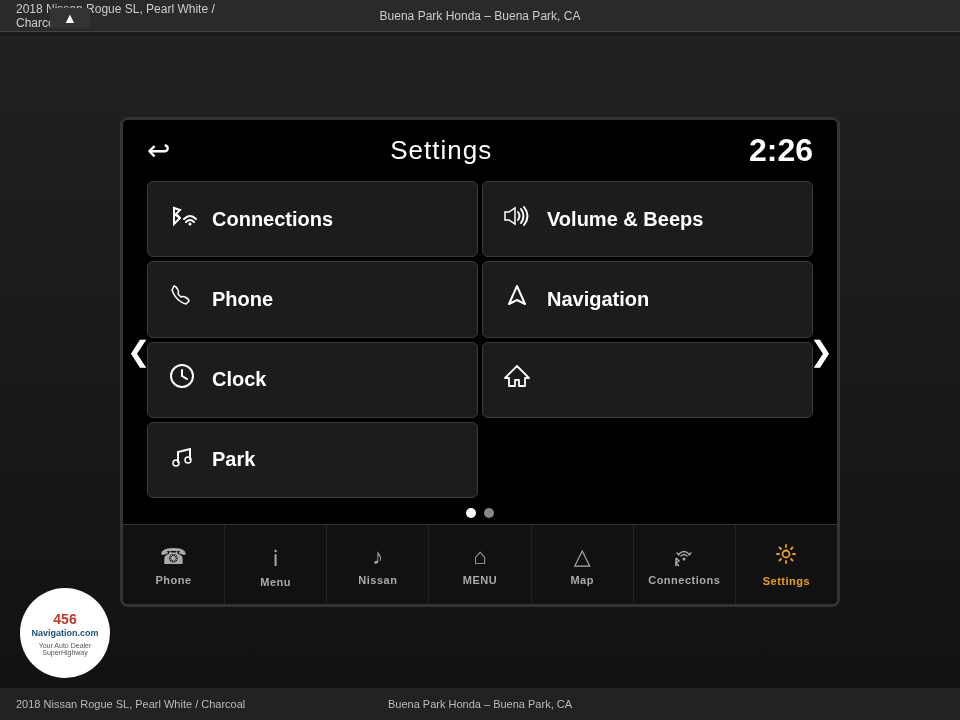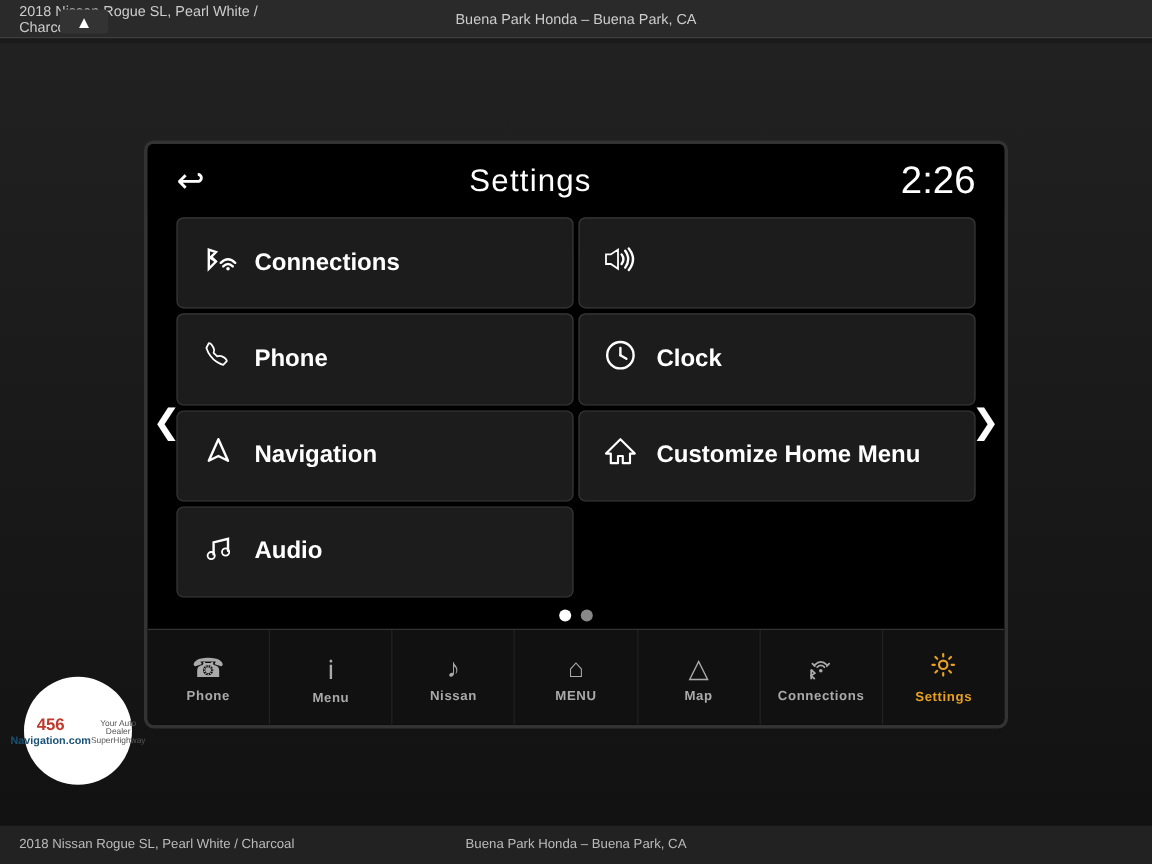--- a/index.html
+++ b/index.html
@@ -70,21 +70,21 @@
     }
     .screen-title {
       color: #fff;
       font-size: 26px;
       font-weight: normal;
       letter-spacing: 1px;
     }
     .screen-time {
       color: #fff;
       font-size: 32px;
-      font-weight: normal;
+      font-weight: bold;
       margin-left: 37px;
     }
 
     
     .menu-grid {
       display: grid;
       grid-template-columns: 1fr 1fr;
       gap: 4px;
       padding: 4px 24px;
       flex: 1;
@@ -280,69 +280,69 @@
 
             <div class="menu-item">
               <div class="menu-item-icon">
                 <svg width="32" height="28" viewBox="0 0 32 28" fill="none">
                   <polygon points="4,10 4,18 8,18 14,22 14,6 8,10" stroke="white" stroke-width="1.5" fill="none"></polygon>
                   <path d="M17 10 Q20 14 17 18" stroke="white" stroke-width="2" fill="none" stroke-linecap="round"></path>
                   <path d="M20 7 Q25 14 20 21" stroke="white" stroke-width="2" fill="none" stroke-linecap="round"></path>
                   <path d="M23 5 Q30 14 23 23" stroke="white" stroke-width="2" fill="none" stroke-linecap="round"></path>
                 </svg>
               </div>
+              <span class="menu-item-label">Volume &amp; Beeps</span>
             </div>
 
             <div class="menu-item">
               <div class="menu-item-icon">
                 <svg width="28" height="28" viewBox="0 0 28 28" fill="none">
                   <path d="M6 4 C6 4 8 4 10 8 C11 10 10 12 10 12 L13 15 C13 15 15 14 17 15 C21 17 21 19 21 19 L18 22 C18 22 8 20 4 8 Z" stroke="white" stroke-width="1.5" fill="none" stroke-linejoin="round"></path>
                 </svg>
               </div>
               <span class="menu-item-label">Phone</span>
+            </div>
+
+            <div class="menu-item">
+              <div class="menu-item-icon">
+                <svg width="28" height="28" viewBox="0 0 28 28" fill="none">
+                  <polygon points="14,4 22,22 14,18 6,22" stroke="white" stroke-width="2" fill="none" stroke-linejoin="round"></polygon>
+                </svg>
+              </div>
+              <span class="menu-item-label">Navigation</span>
             </div>
 
             <div class="menu-item">
               <div class="menu-item-icon">
                 <svg width="28" height="28" viewBox="0 0 28 28" fill="none">
                   <circle cx="14" cy="14" r="11" stroke="white" stroke-width="2"></circle>
                   <line x1="14" y1="8" x2="14" y2="14" stroke="white" stroke-width="2" stroke-linecap="round"></line>
                   <line x1="14" y1="14" x2="19" y2="17" stroke="white" stroke-width="2" stroke-linecap="round"></line>
                 </svg>
               </div>
               <span class="menu-item-label">Clock</span>
             </div>
 
             <div class="menu-item">
               <div class="menu-item-icon">
                 <svg width="28" height="28" viewBox="0 0 28 28" fill="none">
-                  <polygon points="14,4 22,22 14,18 6,22" stroke="white" stroke-width="2" fill="none" stroke-linejoin="round"></polygon>
-                </svg>
-              </div>
-              <span class="menu-item-label">Navigation</span>
-            </div>
-
-            <div class="menu-item">
-              <div class="menu-item-icon">
-                <svg width="28" height="28" viewBox="0 0 28 28" fill="none">
                   <polygon points="14,4 26,16 22,16 22,24 16,24 16,18 12,18 12,24 6,24 6,16 2,16" stroke="white" stroke-width="1.8" fill="none" stroke-linejoin="round"></polygon>
                 </svg>
               </div>
-              <span class="menu-item-label">Customize Home Menu</span>
             </div>
 
             <div class="menu-item">
               <div class="menu-item-icon">
                 <svg width="28" height="28" viewBox="0 0 28 28" fill="none">
                   <path d="M10 20 L10 10 L22 7 L22 17" stroke="white" stroke-width="2" fill="none" stroke-linecap="round"></path>
                   <circle cx="8" cy="21" r="3" stroke="white" stroke-width="1.5" fill="none"></circle>
                   <circle cx="20" cy="18" r="3" stroke="white" stroke-width="1.5" fill="none"></circle>
                 </svg>
               </div>
-              <span class="menu-item-label">Audio</span>
+              <span class="menu-item-label">Park</span>
             </div>
 
 
           </div>
 
           <div class="pagination">
             <div class="dot active"></div>
             <div class="dot"></div>
           </div>
         </div>
@@ -403,21 +403,21 @@
       </div>
     </div>
   </div>
 
   <div class="bottom-bar">
     <span class="bottom-bar-text">2018 Nissan Rogue SL,  Pearl White / Charcoal</span>
     <span class="bottom-bar-center">Buena Park Honda – Buena Park, CA</span>
     <span class="bottom-bar-text" style="text-align:right;"></span>
   </div>
 
-  <div style="position:absolute; bottom:66px; left:20px; background:#fff; border-radius:50%; width:90px; height:90px; display:flex; flex-direction:row; align-items:center; justify-content:center; padding:8px; z-index:100;">
+  <div style="position:absolute; bottom:42px; left:20px; background:#fff; border-radius:50%; width:90px; height:90px; display:flex; flex-direction:column; align-items:center; justify-content:center; padding:8px; z-index:100;">
     <div style="font-size:9px; font-weight:bold; color:#1a5276; text-align:center; line-height:1.3;">
       <span style="font-size:14px; font-weight:900; color:#c0392b;">456</span><br>
       <span>Navigation.com</span>
     </div>
     <div style="font-size:7px; color:#555; text-align:center; margin-top:2px;">Your Auto Dealer SuperHighway</div>
   </div>
 
 </div>
 
 </body></html>

